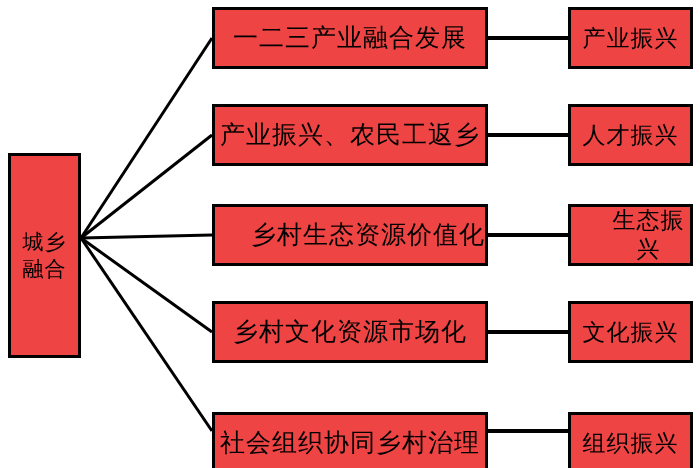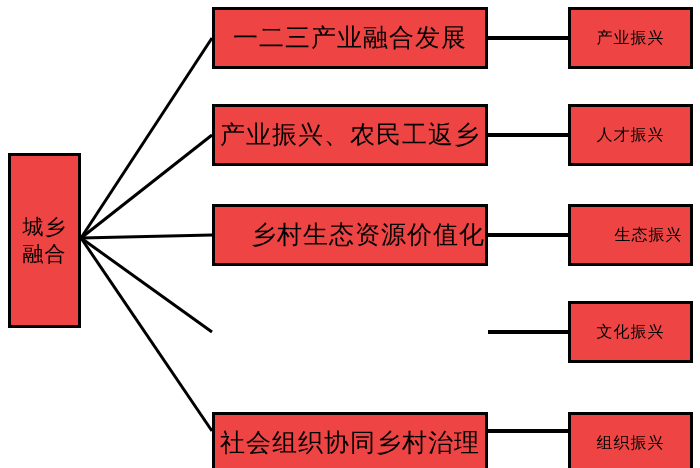--- a/index.html
+++ b/index.html
@@ -32,41 +32,41 @@
     align-items: center;
     justify-content: center;
     text-align: center;
     color: #000000;
     line-height: 1.25;
   }
   .node-root {
     left: 8px;
     top: 153px;
     width: 73px;
-    height: 175px;
+    height: 205px;
     font-size: 21px;
     letter-spacing: 1px;
     flex-direction: column;
   }
   .node-root .line {
     display: block;
     white-space: nowrap;
   }
   .node-mid {
     left: 212px;
     width: 276px;
     height: 62px;
     font-size: 25px;
     letter-spacing: 1px;
   }
   .node-leaf {
     left: 568px;
     width: 125px;
     height: 62px;
-    font-size: 16px;
+    font-size: 23px;
     letter-spacing: 1px;
   }
   .row-1 { top: 7px; }
   .row-2 { top: 104px; }
   .row-3 { top: 204px; padding-left: 36px; }
   .row-4 { top: 301px; }
   .row-5 { top: 412px; }
 </style>
 </head>
 <body>
@@ -95,20 +95,23 @@
 
   <div class="node node-mid row-1">
     <span>一二三产业融合发展</span>
   </div>
   <div class="node node-mid row-2">
     <span>产业振兴、农民工返乡</span>
   </div>
   <div class="node node-mid row-3">
     <span>乡村生态资源价值化</span>
   </div>
+  <div class="node node-mid row-4">
+    <span>乡村文化资源市场化</span>
+  </div>
   <div class="node node-mid row-5">
     <span>社会组织协同乡村治理</span>
   </div>
 
   <div class="node node-leaf row-1">
     <span>产业振兴</span>
   </div>
   <div class="node node-leaf row-2">
     <span>人才振兴</span>
   </div>

